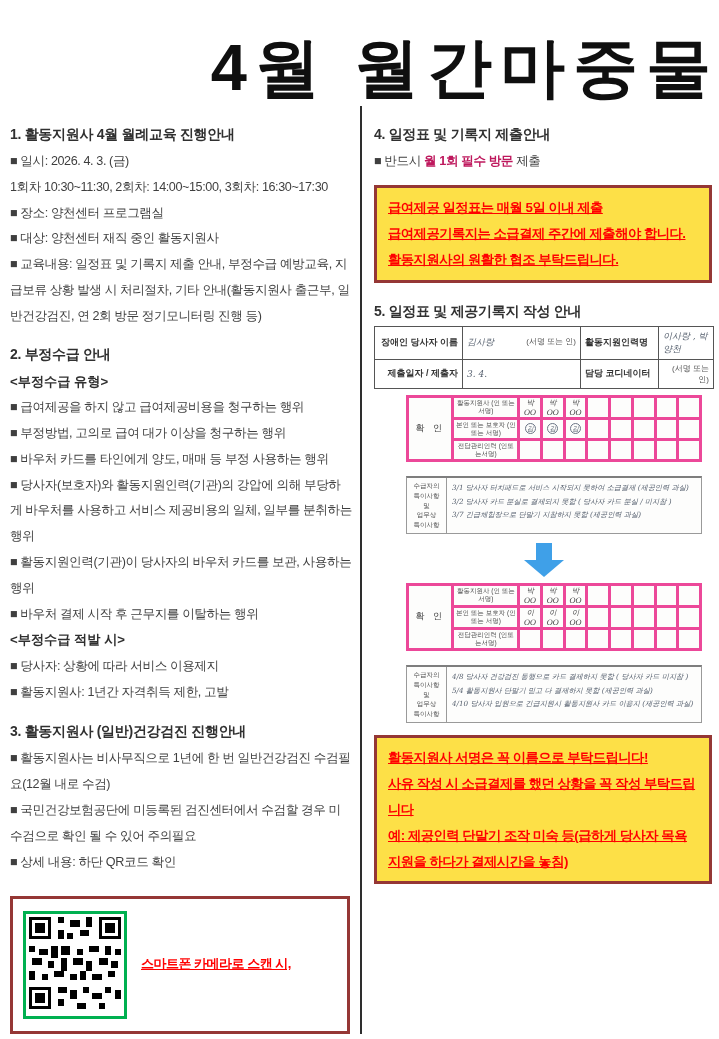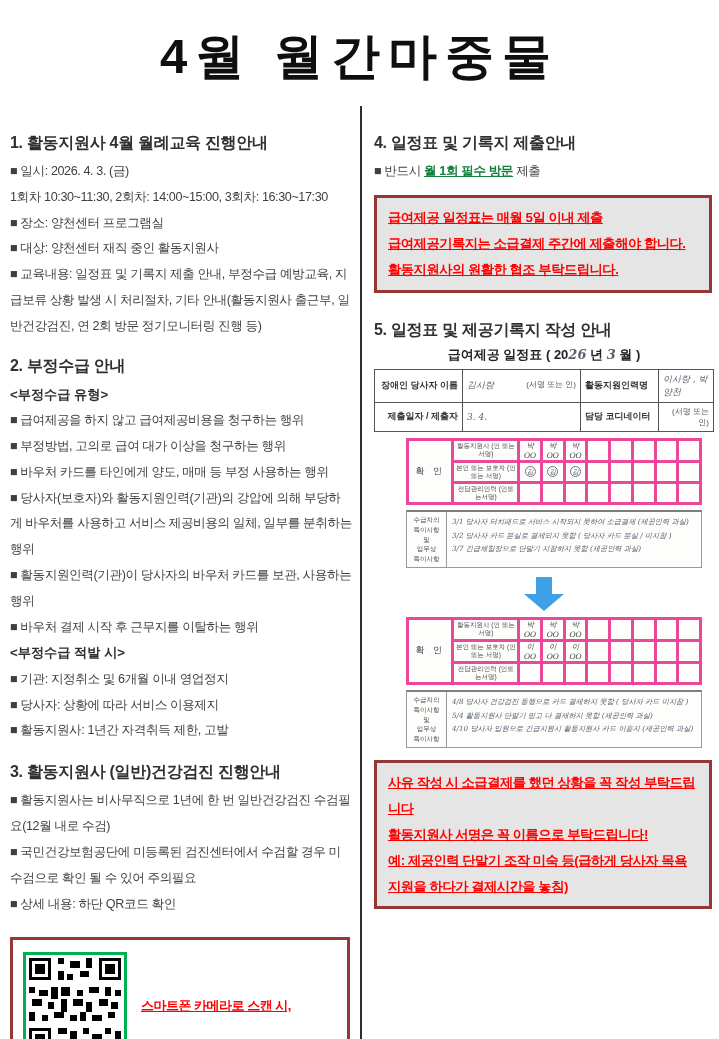--- a/index.html
+++ b/index.html
@@ -2,34 +2,34 @@
 <html><head>
 <meta charset="utf-8">
 <style>
   * { box-sizing: border-box; }
   html,body { margin:0; padding:0; }
   body {
     width:719px; height:1039px; background:#ffffff; overflow:hidden;
     font-family:"Liberation Sans", sans-serif; color:#3d3d3d;
   }
   .page-title {
-    text-align:center; font-size:49px; font-weight:900; color:#0f0f0f;
+    text-align:right; font-size:65px; font-weight:900; color:#0f0f0f;
     letter-spacing:8px; padding-top:24px; height:106px;
   }
   .columns { display:flex; align-items:stretch; }
   .col-left  { width:360px; padding:0 8px 0 10px; }
   .col-right { width:359px; border-left:2px solid #2e2e2e; padding:0 5px 0 12px; min-height:912px; }
 
-  .sec-head { font-size:16px; font-weight:800; color:#303030; margin:27px 0 5px 0; letter-spacing:-0.3px; }
+  .sec-head { font-size:14px; font-weight:800; color:#303030; margin:20px 0 5px 0; letter-spacing:-0.3px; }
   .body-line { font-size:12.6px; line-height:2.05; margin:0; color:#3f3f3f; letter-spacing:-0.4px; }
   .subhead { font-size:13.2px; font-weight:800; color:#2f2f2f; line-height:2.0; margin:0; }
 
-  .red-inline { color:#15803d; font-weight:800; text-decoration:underline; }
-
-  .redbox { border:3px solid #953735; padding:7px 11px; margin:10px 2px 8px 0; background:#e5e5e5; }
+  .red-inline { color:#be185d; font-weight:800; }
+
+  .redbox { border:3px solid #953735; padding:7px 11px; margin:10px 2px 8px 0; background:#fde047; }
   .redbox .rl { color:#FF0000; font-weight:800; text-decoration:underline; font-size:13.3px; line-height:1.95; margin:0; letter-spacing:-0.5px; }
 
   
   .qrbox { border:3px solid #953735; margin:20px 2px 0 0; padding:12px 10px; display:flex; align-items:center; gap:14px; }
   .qrframe { border:3px solid #00B050; padding:3px; background:#fff; flex:0 0 auto; }
   .qrtext { color:#FF0000; font-weight:800; text-decoration:underline; font-size:13px; line-height:1.7; letter-spacing:-0.5px; }
 
   
   .formwrap { margin:4px 0 2px 0; }
   .form-title { text-align:center; font-size:13px; font-weight:800; color:#222; margin:4px 0 5px 0; }
@@ -43,21 +43,21 @@
 
   
   .scan { width:296px; margin:6px 0 0 32px; }
   .scan table { border-collapse:collapse; width:100%; background:#fdfdfc; }
   .scan td { border:3px solid #ec4899; padding:0; height:17px; font-size:6.5px; color:#4a4a4a; text-align:center; }
   .scan .conf { width:40px; font-size:9px; letter-spacing:3px; color:#3c3c3c; }
   .scan .rowlab { width:58px; line-height:1.25; padding:1px; }
   .scan .cell { width:20px; }
   .scan .sig { font-size:7.5px; }
   .stamp { display:inline-block; width:11px; height:11px; line-height:11px; border:1px solid #6b7585; border-radius:50%; font-size:6.5px; color:#57616f; font-family:"DejaVu Serif", serif; font-style:italic; }
-  .notes { display:flex; border:1px solid #9a9a9a; border-top:2px solid #7e7e7e; margin-top:5px; background:#fdfdfc; }
+  .notes { display:flex; border:1px solid #9a9a9a; border-top:2px solid #7e7e7e; margin-top:14px; background:#fdfdfc; }
   .notes .nlab { width:40px; border-right:1px solid #9a9a9a; font-size:6.5px; text-align:center; padding:3px 0; color:#4a4a4a; line-height:1.5; }
   .notes .nbody { flex:1; padding:3px 5px; }
   .notes .nline { font-size:7.2px; line-height:1.9; white-space:nowrap; overflow:hidden; }
 
   .arrow-wrap { width:40px; margin:9px auto 6px auto; }
   .arrow-shaft { width:16px; height:17px; margin:0 auto; background:#3FA0E8; }
   .arrow-head { width:0; height:0; border-left:20px solid transparent; border-right:20px solid transparent; border-top:17px solid #3FA0E8; }
 </style>
 </head>
 <body>
@@ -77,21 +77,20 @@
 
     <div class="sec-head" style="margin-top:16px">2. 부정수급 안내</div>
     <p class="subhead">&lt;부정수급 유형&gt;</p>
     <p class="body-line">■ 급여제공을 하지 않고 급여제공비용을 청구하는 행위</p>
     <p class="body-line">■ 부정방법, 고의로 급여 대가 이상을 청구하는 행위</p>
     <p class="body-line">■ 바우처 카드를 타인에게 양도, 매매 등 부정 사용하는 행위</p>
     <p class="body-line">■ 당사자(보호자)와 활동지원인력(기관)의 강압에 의해 부당하게 바우처를 사용하고 서비스 제공비용의 일체, 일부를 분취하는 행위</p>
     <p class="body-line">■ 활동지원인력(기관)이 당사자의 바우처 카드를 보관, 사용하는 행위</p>
     <p class="body-line">■ 바우처 결제 시작 후 근무지를 이탈하는 행위</p>
     <p class="subhead">&lt;부정수급 적발 시&gt;</p>
-    <p class="body-line">■ 기관: 지정취소 및 6개월 이내 영업정지</p>
     <p class="body-line">■ 당사자: 상황에 따라 서비스 이용제지</p>
     <p class="body-line">■ 활동지원사: 1년간 자격취득 제한, 고발</p>
 
     <div class="sec-head" style="margin-top:18px">3. 활동지원사 (일반)건강검진 진행안내</div>
     <p class="body-line">■ 활동지원사는 비사무직으로 1년에 한 번 일반건강검진 수검필요(12월 내로 수검)</p>
     <p class="body-line">■ 국민건강보험공단에 미등록된 검진센터에서 수검할 경우 미수검으로 확인 될 수 있어 주의필요</p>
     <p class="body-line">■ 상세 내용: 하단 QR코드 확인</p>
 
     <div class="qrbox">
       <div class="qrframe">
@@ -161,21 +160,20 @@
 
     <div class="redbox">
       <p class="rl">급여제공 일정표는 매월 5일 이내 제출</p>
       <p class="rl">급여제공기록지는 소급결제 주간에 제출해야 합니다.</p>
       <p class="rl">활동지원사의 원활한 협조 부탁드립니다.</p>
     </div>
 
     <div class="sec-head">5. 일정표 및 제공기록지 작성 안내</div>
 
     <div class="formwrap">
-      <div class="form-title"><span>급여제공 일정표 ( 20</span><span class="hw">26</span><span> 년 </span><span class="hw">3</span><span> 월 )</span></div>
       <table class="sched">
         <tbody>
             <tr>
           <td class="lab">장애인 당사자 이름</td>
           <td class="val1"><span class="hw">김사랑</span><span class="signhint">(서명 또는 인)</span></td>
           <td class="lab2">활동지원인력명</td>
           <td><span class="hw">이사랑 , 박양천</span></td>
         </tr>
         <tr>
           <td class="lab">제출일자 / 제출자</td>
@@ -299,19 +297,19 @@
         </div>
         <div class="nbody">
           <div class="nline hw">4/8 당사자 건강검진 동행으로 카드 결제하지 못함 ( 당사자 카드 미지참 )</div>
           <div class="nline hw">5/4 활동지원사 단말기 믿고 다 결제하지 못함 (제공인력 과실)</div>
           <div class="nline hw">4/10 당사자 입원으로 긴급지원시 활동지원사 카드 이용지 (제공인력 과실)</div>
         </div>
       </div>
     </div>
 
     <div class="redbox" style="margin-top:12px">
+      <p class="rl">활동지원사 서명은 꼭 이름으로 부탁드립니다!</p>
       <p class="rl">사유 작성 시 소급결제를 했던 상황을 꼭 작성 부탁드립니다</p>
-      <p class="rl">활동지원사 서명은 꼭 이름으로 부탁드립니다!</p>
       <p class="rl">예: 제공인력 단말기 조작 미숙 등(급하게 당사자 목욕지원을 하다가 결제시간을 놓침)</p>
     </div>
 
   </div>
 </div>
 
 </body></html>

